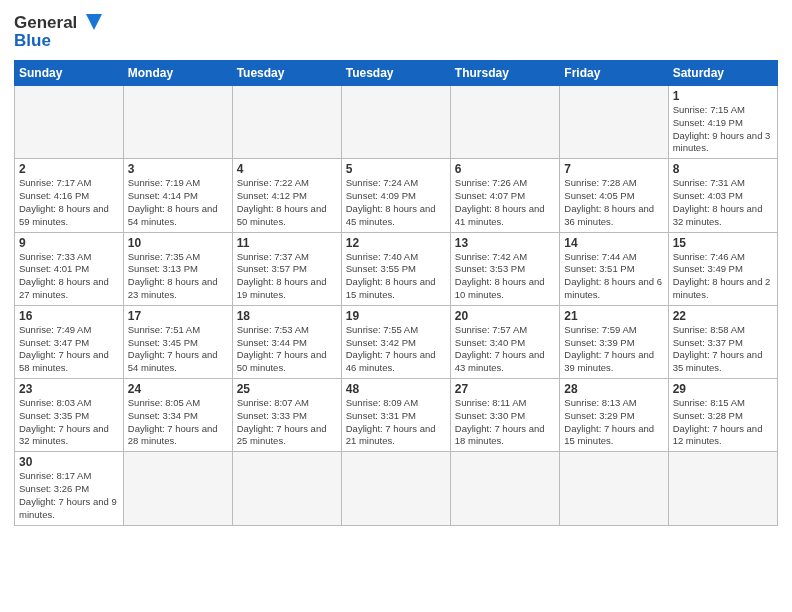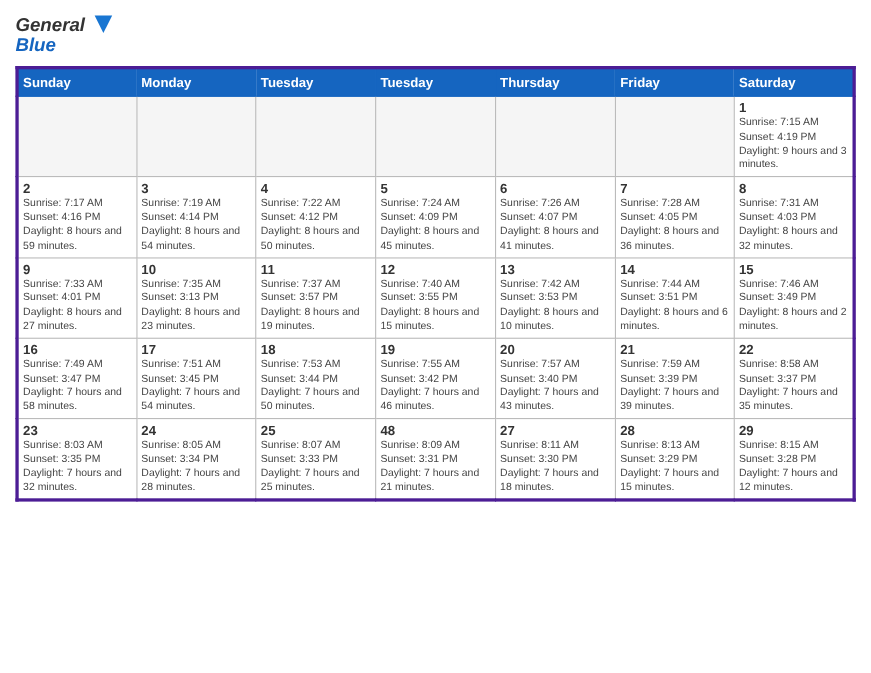--- a/index.html
+++ b/index.html
@@ -19,39 +19,38 @@
     .header {
       display: flex;
       justify-content: space-between;
       align-items: flex-start;
       margin-bottom: 6px;
     }
     .logo {
       display: flex;
       flex-direction: column;
       align-items: flex-start;
-      font-style: italic;
     }
     .title-block {
       text-align: right;
     }
     .month-title {
       font-size: 32px;
       font-weight: normal;
       color: #333;
       line-height: 1.1;
     }
     .subtitle {
       font-size: 13px;
       color: #555;
     }
     .calendar {
       width: 100%;
       border-collapse: collapse;
-      border: 3px solid #4c1d95;
+      border: 1px solid #4c1d95;
     }
     .calendar th {
       background: #1565c0;
       color: #fff;
       font-size: 12px;
       font-weight: bold;
       padding: 5px 4px;
       text-align: left;
       border: 1px solid #1565c0;
     }
@@ -298,15 +297,29 @@
 Sunset: 3:29 PM
 Daylight: 7 hours and 15 minutes.</div>
           </td>
           <td>
             <span class="day-num">29</span>
             <div class="day-info">Sunrise: 8:15 AM
 Sunset: 3:28 PM
 Daylight: 7 hours and 12 minutes.</div>
           </td>
         </tr>
+        <tr class="last-row">
+          <td>
+            <span class="day-num">30</span>
+            <div class="day-info">Sunrise: 8:17 AM
+Sunset: 3:26 PM
+Daylight: 7 hours and 9 minutes.</div>
+          </td>
+          <td class="empty"></td>
+          <td class="empty"></td>
+          <td class="empty"></td>
+          <td class="empty"></td>
+          <td class="empty"></td>
+          <td class="empty"></td>
+        </tr>
       </tbody>
   </table>
 </div>
 
 </body></html>

